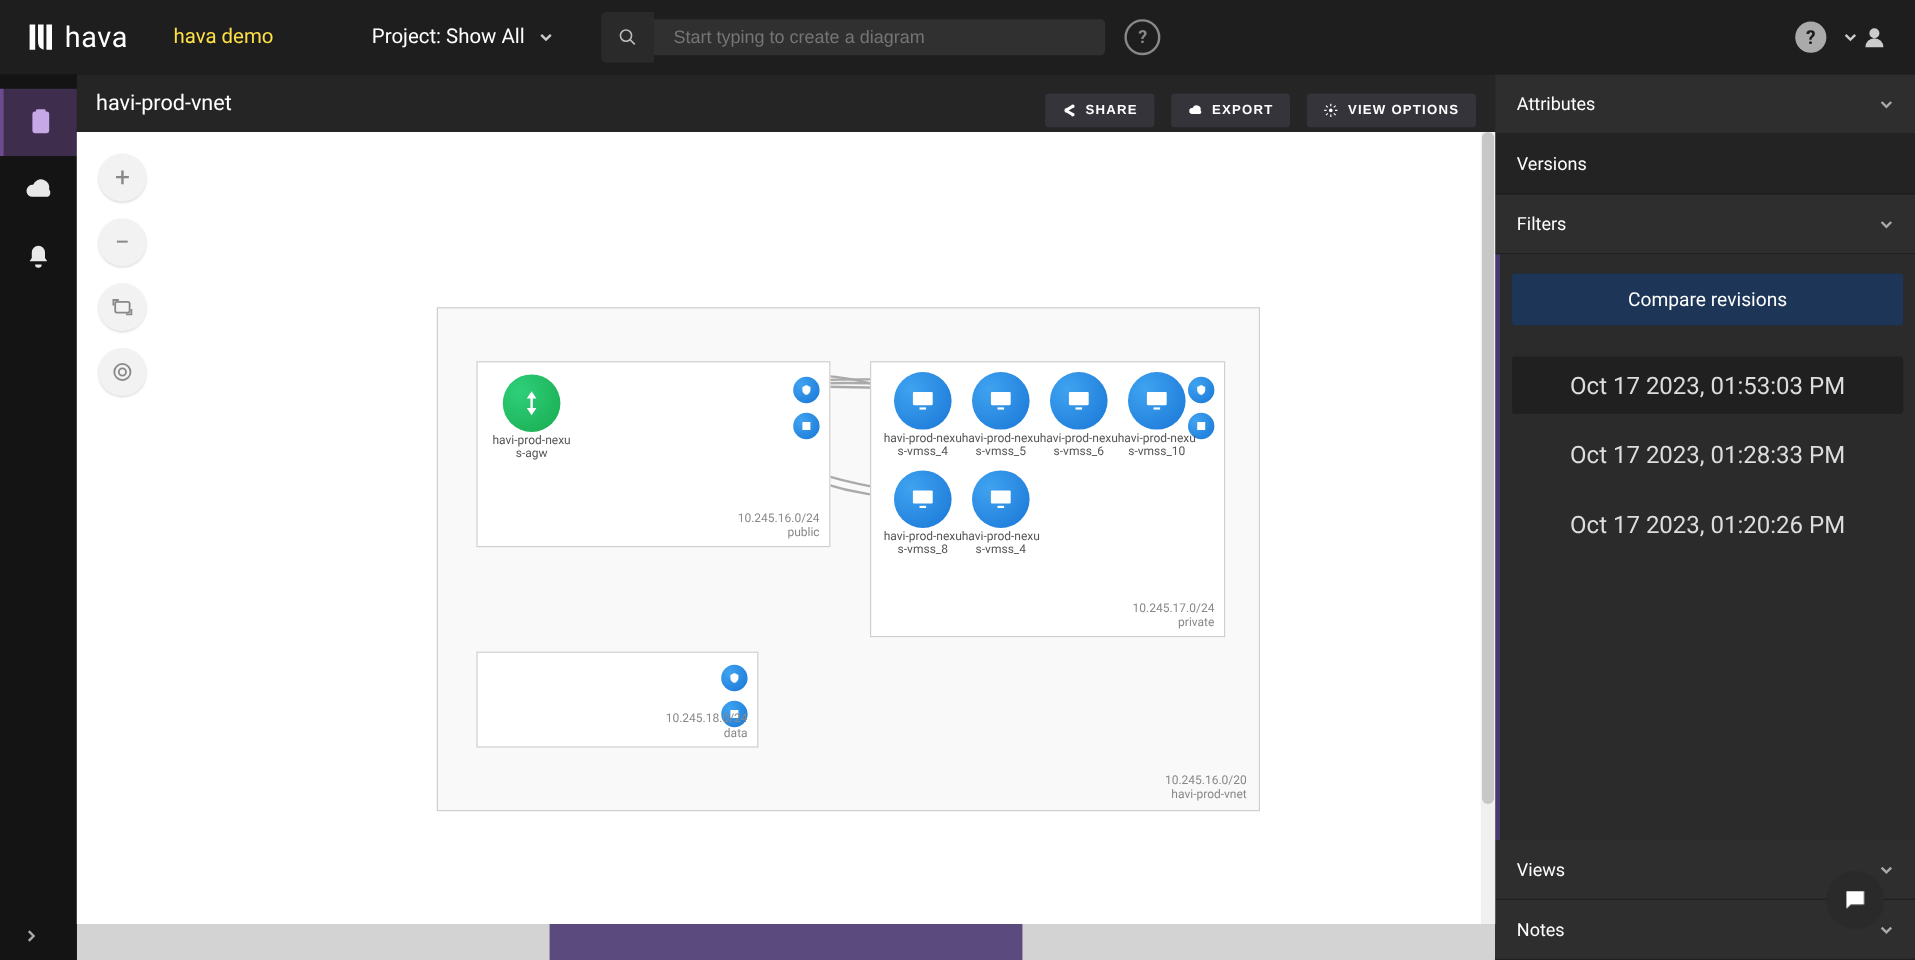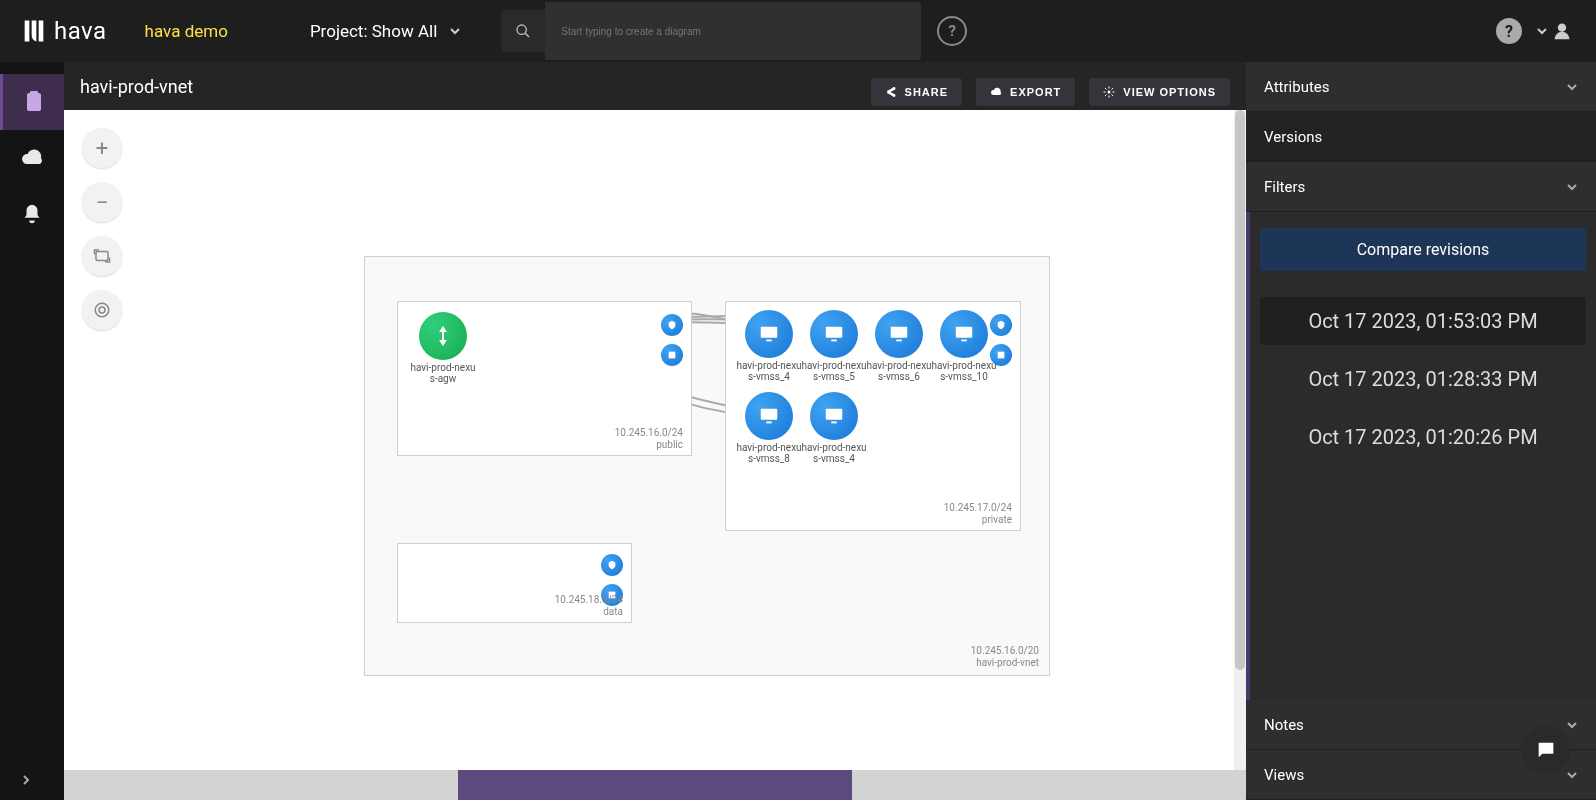--- a/index.html
+++ b/index.html
@@ -42,23 +42,23 @@
     width: 420px; height: 42px;
   }
   .search-btn {
     width: 44px; height: 42px;
     background: #2a2a2a; display: flex;
     align-items: center; justify-content: center;
     border-top-left-radius: 4px; border-bottom-left-radius: 4px;
     cursor: pointer;
   }
   .search-input {
-    flex: 1; height: 58px;
+    flex: 1; height: 30px;
     background: #303030; border: none; outline: none;
-    color: #7dd3fc; font-size: 10px; padding: 0 16px;
+    color: #7dd3fc; font-size: 15px; padding: 0 16px;
     border-top-right-radius: 4px; border-bottom-right-radius: 4px;
   }
   .help-circle {
     width: 30px; height: 30px; border-radius: 50%;
     border: 2px solid #888; margin-left: 16px;
     display: flex; align-items: center; justify-content: center;
     color: #888; font-size: 15px; cursor: pointer; font-weight: bold;
   }
   .topbar-right {
     position: absolute; right: 24px; top: 0; bottom: 0;
@@ -491,27 +491,27 @@
           <path d="M2 4l4 4 4-4" stroke="#aaa" stroke-width="2" fill="none"></path>
         </svg>
     </div>
     <div class="versions-body">
       <div class="compare-btn">Compare revisions</div>
       <div class="ver-item active">Oct 17 2023, 01:53:03 PM</div>
       <div class="ver-item">Oct 17 2023, 01:28:33 PM</div>
       <div class="ver-item">Oct 17 2023, 01:20:26 PM</div>
     </div>
     <div class="panel-hd">
-      <span>Notes</span>
+      <span>Views</span>
       <svg width="12" height="12" viewBox="0 0 12 12">
           <path d="M2 4l4 4 4-4" stroke="#aaa" stroke-width="2" fill="none"></path>
         </svg>
     </div>
     <div class="panel-hd">
-      <span>Views</span>
+      <span>Notes</span>
       <svg width="12" height="12" viewBox="0 0 12 12">
           <path d="M2 4l4 4 4-4" stroke="#aaa" stroke-width="2" fill="none"></path>
         </svg>
     </div>
   </div>
 </div>
 
 <div class="chat-fab">
   <svg width="22" height="22" viewBox="0 0 24 24">
       <path d="M4 4h16v12H8l-4 4z" fill="#fff"></path>

